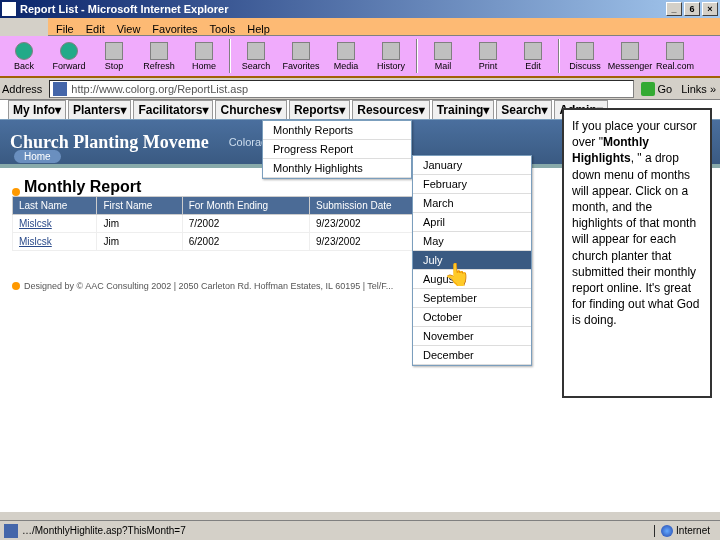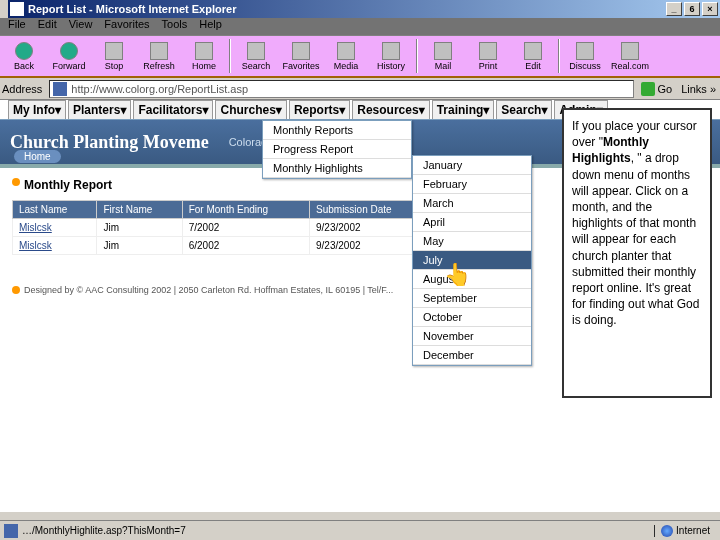--- a/index.html
+++ b/index.html
@@ -1,23 +1,23 @@
 <!DOCTYPE html>
 <html><head>
 <meta charset="utf-8">
 <style>
 * { margin: 0; padding: 0; box-sizing: border-box; }
 body { font-family: "MS Sans Serif", Tahoma, Arial, sans-serif; font-size: 11px; width: 720px; height: 540px; background: #d4d0c8; overflow: hidden; position: relative; }
-.titlebar { background: linear-gradient(to right, #0a246a, #a6caf0); height: 18px; display: flex; align-items: center; padding: 0 2px; color: #fff; font-weight: bold; font-size: 11px; margin-left: 8px; }
+.titlebar { background: linear-gradient(to right, #0a246a, #a6caf0); height: 18px; display: flex; align-items: center; padding: 0 2px; color: #fff; font-weight: bold; font-size: 11px; }
 .titlebar .tb-icon { width: 14px; height: 14px; background: #fff; margin-right: 4px; display: inline-block; }
 .titlebar .tb-title { flex: 1; }
 .titlebar .win-btns { display: flex; gap: 2px; }
 .win-btn { width: 16px; height: 14px; background: #d4d0c8; border: 1px solid #fff; border-right-color: #404040; border-bottom-color: #404040; font-size: 9px; line-height: 12px; text-align: center; color: #000; cursor: default; }
 
-.menubar { background: #737373; height: 18px; display: flex; align-items: flex-start; padding: 0 2px; border-bottom: 1px solid #808080; }
+.menubar { background: #fdba74; height: 18px; display: flex; align-items: flex-end; padding: 0 2px; border-bottom: 1px solid #808080; margin-left: 48px; }
 .menubar span { padding: 0 6px; font-size: 11px; cursor: default; }
 
 .toolbar { background: #f0abfc; height: 42px; display: flex; align-items: center; padding: 0 2px; border-bottom: 2px solid #a16207; gap: 1px; }
 .tb-btn { width: 44px; height: 38px; display: flex; flex-direction: column; align-items: center; justify-content: center; font-size: 9px; gap: 1px; }
 .tb-btn .ico { width: 18px; height: 18px; background: #c0c0c0; border: 1px solid #808080; }
 .tb-sep { width: 2px; height: 34px; border-left: 1px solid #808080; border-right: 1px solid #fff; margin: 0 2px; }
 .tb-btn.back .ico { background: #2a8; border-radius: 50%; }
 .tb-btn.fwd .ico { background: #2a8; border-radius: 50%; }
 
 .addr { background: #d4d0c8; height: 22px; display: flex; align-items: center; padding: 0 2px; border-bottom: 1px solid #808080; gap: 7px; }
@@ -33,21 +33,21 @@
 .tabbar { height: 20px; display: flex; align-items: center; padding: 2px 8px; gap: 2px; border-bottom: 1px solid #7b9ebd; }
 .tab { font-size: 12px; font-weight: bold; padding: 2px 4px; border: 1px solid #999; border-bottom: none; background: #f0f0f0; cursor: pointer; }
 
 .banner { background: linear-gradient(to bottom, #4a6f9e, #3a5a82); height: 44px; position: relative; color: #fff; display: flex; align-items: center; padding: 0 10px; }
 .banner .title { font-family: Georgia, serif; font-size: 18px; font-weight: bold; }
 .banner .sub { font-size: 11px; color: #cde; margin-left: 20px; }
 .banner .home-btn { position: absolute; left: 14px; top: 30px; background: #6a8fbf; border-radius: 10px; padding: 1px 10px; font-size: 10px; color: #fff; }
 .divider { height: 4px; background: #8aa; }
 
 .page-body { padding: 10px 12px; }
-.pg-title { font-size: 12px; font-weight: bold; margin-bottom: 8px; display: flex; align-items: flex-start; gap: 4px; }
+.pg-title { font-size: 16px; font-weight: bold; display: flex; align-items: flex-end; gap: 4px; }
 .bullet { width: 8px; height: 8px; background: #f90; border-radius: 50%; }
 
 .datagrid { width: 420px; border-collapse: collapse; font-size: 10px; }
 .datagrid th { background: #4b6b96; color: #fff; text-align: left; padding: 3px 6px; font-weight: normal; border: 1px solid #ccc; }
 .datagrid td { padding: 3px 6px; border: 1px solid #eee; }
 .datagrid td a { color: #2a4a8a; text-decoration: underline; }
 
 .footer-note { margin-top: 30px; font-size: 9px; color: #555; display: flex; align-items: center; gap: 4px; }
 
 
@@ -138,20 +138,24 @@
       <span>Print</span>
     </div>
   <div class="tb-btn">
       <span class="ico"></span>
       <span>Edit</span>
     </div>
   <div class="tb-sep"></div>
   <div class="tb-btn">
       <span class="ico"></span>
       <span>Discuss</span>
+    </div>
+  <div class="tb-btn">
+      <span class="ico"></span>
+      <span>Messenger</span>
     </div>
   <div class="tb-btn">
       <span class="ico"></span>
       <span>Real.com</span>
     </div>
 </div>
 
 <div class="addr">
   <span class="addr-label">Address</span>
   <div class="addr-in">

